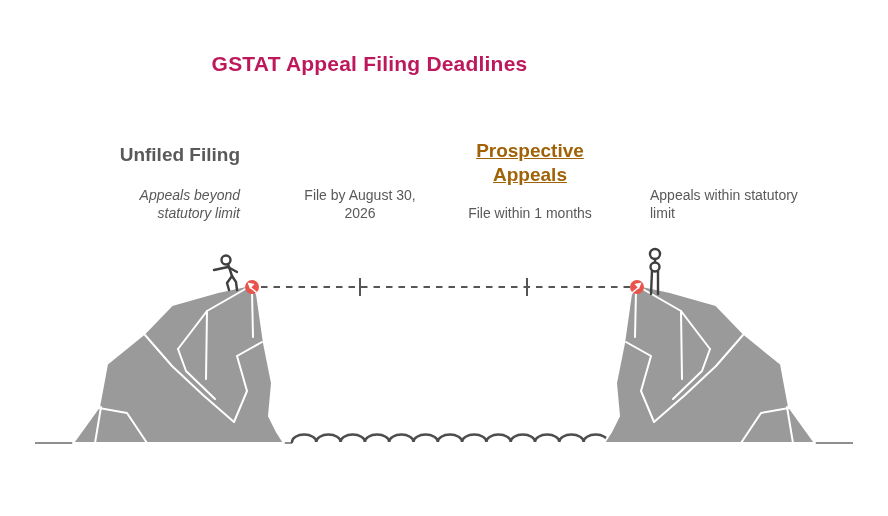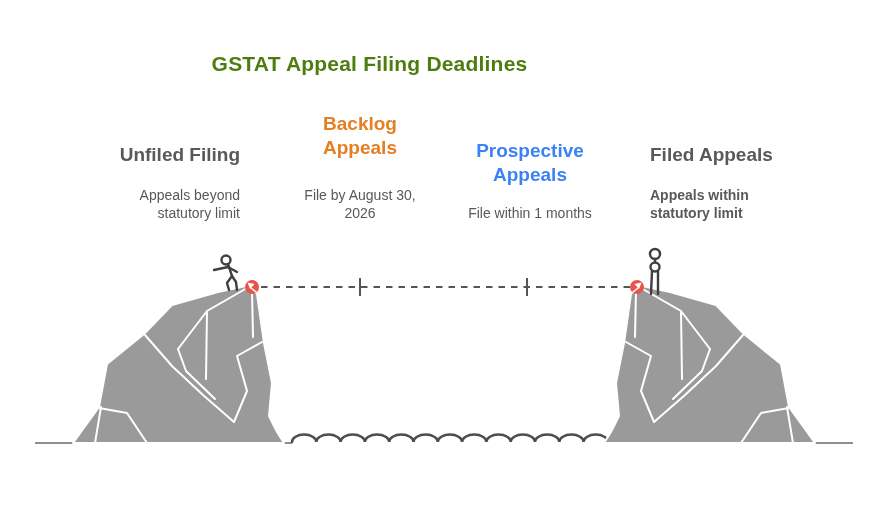--- a/index.html
+++ b/index.html
@@ -6,57 +6,55 @@
     margin: 0; padding: 0;
     width: 888px; height: 516px;
     background: #ffffff;
     font-family: "Liberation Sans", sans-serif;
     overflow: hidden;
   }
   .stage { position: relative; width: 888px; height: 516px; background: #ffffff; }
   .title {
     position: absolute; top: 50px; left: 0; width: 739px;
     text-align: center; font-size: 21px; font-weight: 700;
-    color: #4d7c0f; letter-spacing: 0.2px; line-height: 1.3;
+    color: #be185d; letter-spacing: 0.2px; line-height: 1.3;
   }
   .heading {
     position: absolute; font-size: 19px; font-weight: 700;
     line-height: 1.25; color: #595959;
   }
   .subtext {
     position: absolute; font-size: 14px; font-weight: 400;
     line-height: 1.3; color: #595959;
   }
   .h-unfiled   { top: 143px; left: 40px;  width: 200px; text-align: right; white-space: nowrap; }
-  .s-unfiled   { top: 186px; left: 100px; width: 140px; text-align: right; }
+  .s-unfiled   { top: 186px; left: 100px; width: 140px; text-align: right; font-style: italic; }
   .h-backlog   { top: 112px; left: 310px; width: 100px; text-align: center; }
   .s-backlog   { top: 186px; left: 300px; width: 120px; text-align: center; }
   .h-prospective { top: 139px; left: 460px; width: 140px; text-align: center; }
   .s-prospective { top: 204px; left: 450px; width: 160px; text-align: center; }
   .h-filed     { top: 143px; left: 650px; width: 220px; text-align: left; white-space: nowrap; }
-  .s-filed     { top: 186px; left: 650px; width: 162px; text-align: left; font-weight: bold; }
+  .s-filed     { top: 186px; left: 650px; width: 162px; text-align: left; }
   .scene { position: absolute; top: 0; left: 0; width: 888px; height: 516px; }
 </style>
 </head>
 <body>
 
 <div class="stage">
 
   <div class="title">GSTAT Appeal Filing Deadlines</div>
 
   <div class="heading h-unfiled" style="color: rgb(89, 89, 89);">Unfiled Filing</div>
   <div class="subtext s-unfiled">Appeals beyond statutory limit</div>
 
-  <div class="heading h-backlog" style="color: rgb(230, 126, 34);">Backlog Appeals</div>
   <div class="subtext s-backlog">File by August 30, 2026</div>
 
-  <div class="heading h-prospective" style="color: #3b82f6;">Prospective Appeals</div>
+  <div class="heading h-prospective" style="color: #a16207; text-decoration: underline;">Prospective Appeals</div>
   <div class="subtext s-prospective">File within 1 months</div>
 
-  <div class="heading h-filed" style="color: rgb(89, 89, 89);">Filed Appeals</div>
   <div class="subtext s-filed">Appeals within statutory limit</div>
 
   <div class="scene">
     <svg width="888" height="516" viewBox="0 0 888 516" xmlns="http://www.w3.org/2000/svg">
 
       <defs>
         <g id="cliff">
 
           <path d="M73,443 L99,407 L107,364 L144,334 L172,305 L218,292 L246,286 L252,288 L257,294
                    L264,343 L272,383 L269,416 L277,432 L284,443 Z" fill="#9A9A9A" stroke="#FFFFFF" stroke-width="2" stroke-linejoin="round"></path>

